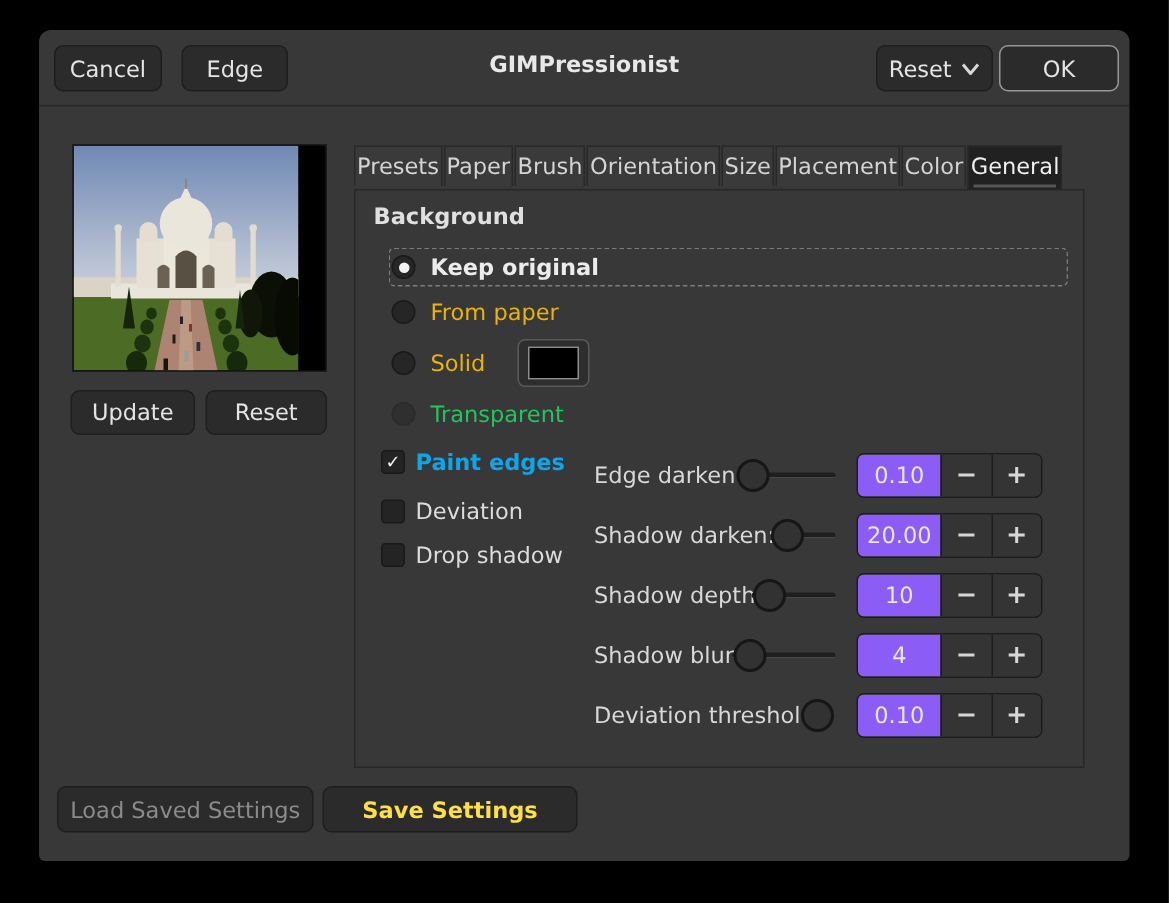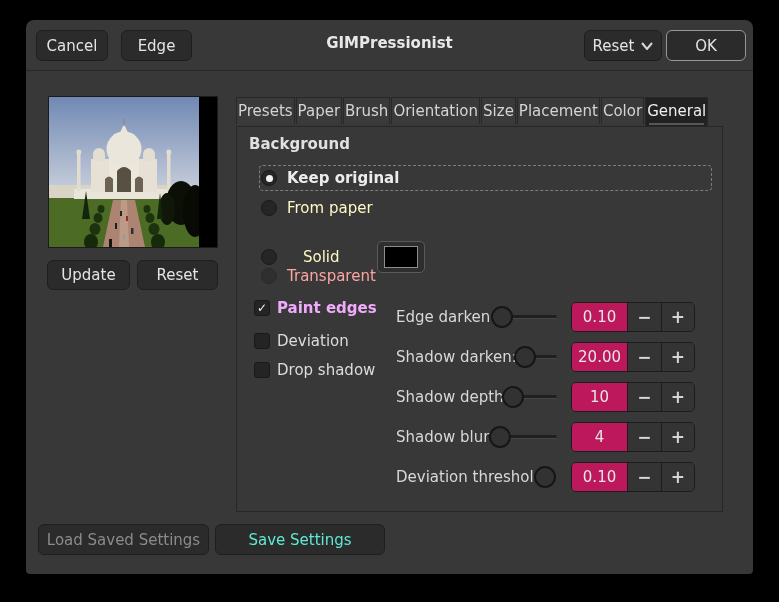--- a/index.html
+++ b/index.html
@@ -43,67 +43,67 @@
   }
   .tab.active{background:#212121;color:#efefef;height:29px;}
   .tab.active::after{content:"";position:absolute;left:3px;right:3px;bottom:1px;height:2px;background:#565656;}
   .nb-content{position:absolute;left:0;top:29px;width:487px;height:386px;
     border:1px solid #272727;box-sizing:border-box;}
   .section-title{position:absolute;left:12px;top:8px;font-weight:bold;color:#e0e0e0;}
   
   .focus-rect{position:absolute;left:22px;top:38px;width:453px;height:26px;
     border:1px dashed #7d7d7d;border-radius:4px;box-sizing:border-box;}
   .radio-row{position:absolute;left:0;height:30px;width:480px;display:flex;align-items:center;}
-  .r0{top:36px;} .r1{top:66px;} .r2{top:114px;height:32px;gap:16px;} .r3{top:134px;}
+  .r0{top:36px;} .r1{top:66px;} .r2{top:99px;height:32px;} .r3{top:134px;}
   .radio{width:16px;height:16px;border-radius:50%;background:#262626;
     border:1px solid #191919;box-sizing:border-box;margin-left:24px;
     display:flex;align-items:center;justify-content:center;flex:none;}
   .radio .dot{width:7px;height:7px;border-radius:50%;background:#f2f2f2;display:none;}
   .radio.selected .dot{display:block;}
-  .radio-label{margin-left:10px;color:#fef9c3;}
+  .radio-label{margin-left:10px;color:#eab308;}
   .radio-label.bold{font-weight:bold;color:#ececec;}
   .radio-row.disabled .radio{background:#2f2f2f;border-color:#2a2a2a;}
-  .radio-row.disabled .radio-label{color:#fca5a5;}
+  .radio-row.disabled .radio-label{color:#22c55e;}
   .color-btn{margin-left:21px;width:48px;height:32px;background:#2e2e2e;
     border:1px solid #5a5a5a;border-radius:5px;box-sizing:border-box;
     display:flex;align-items:center;justify-content:center;}
   .color-swatch{width:34px;height:22px;background:#000;border:1px solid #8d8d8d;box-sizing:border-box;}
   
   .check-row{position:absolute;left:0;width:180px;height:30px;display:flex;align-items:center;}
   .c0{top:166px;} .c1{top:199px;} .c2{top:228px;}
   .checkbox{width:16px;height:16px;border-radius:3px;background:#242424;
     border:1px solid #191919;box-sizing:border-box;margin-left:17px;flex:none;
     display:flex;align-items:center;justify-content:center;
     color:#f4f4f4;font-size:12px;font-weight:bold;line-height:1;}
   .checkbox .mark{visibility:hidden;}
   .checkbox.checked .mark{visibility:visible;}
   .check-label{margin-left:7px;color:#dcdcdc;}
-  .check-label.bold{font-weight:bold;color:#f0abfc;}
+  .check-label.bold{font-weight:bold;color:#0ea5e9;}
   
   .srow{position:absolute;left:0;width:487px;height:30px;}
   .s1{top:175px;--ts:254px;--kx:265px;}
   .s2{top:215px;--ts:277px;--kx:288px;}
   .s3{top:255px;--ts:264px;--kx:276px;}
   .s4{top:295px;--ts:251px;--kx:263px;}
   .s5{top:335px;--ts:300px;--kx:308px;}
   .slabel{position:absolute;left:159px;top:0;line-height:30px;color:#d8d8d8;}
   .track{position:absolute;left:var(--ts);width:calc(320px - var(--ts));top:13px;height:3px;
     background:#1f1f1f;border-radius:2px;border-bottom:1px solid #474747;}
   .knob{position:absolute;left:calc(var(--kx) - 11px);top:4px;width:22px;height:22px;
     border-radius:50%;background:#323232;border:2px solid #161616;box-sizing:border-box;}
   .spin{position:absolute;left:334px;top:0;width:124px;height:30px;display:flex;
     border:1px solid #1c1c1c;border-radius:5px;overflow:hidden;box-sizing:border-box;}
-  .spinval{width:56px;background:#be185d;color:#e6e6e6;display:flex;
+  .spinval{width:56px;background:#8b5cf6;color:#e6e6e6;display:flex;
     align-items:center;justify-content:center;}
   .spinbtn{width:34px;background:#343434;color:#d6d6d6;display:flex;
     align-items:center;justify-content:center;font-size:17px;font-weight:bold;
     border-left:1px solid #1c1c1c;box-sizing:border-box;}
   
   .btn-load{left:12px;top:504px;width:171px;color:#8b8b8b;}
-  .btn-save{left:189px;top:504px;width:170px;font-weight:normal;color:#5eead4;}
+  .btn-save{left:189px;top:504px;width:170px;font-weight:bold;color:#fde047;}
 </style>
 </head>
 <body>
 
 <div class="dialog">
 
   <div class="header">
     <div class="btn btn-cancel">
       <span>Cancel</span>
     </div>

